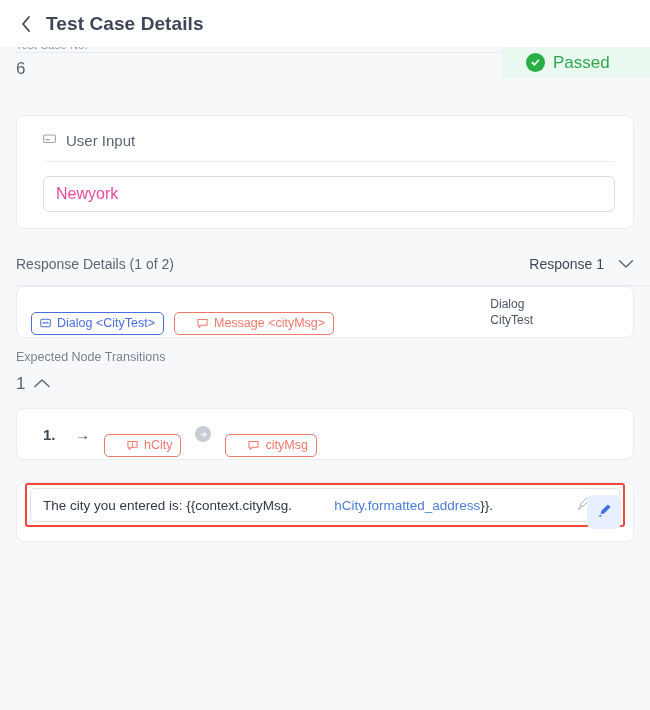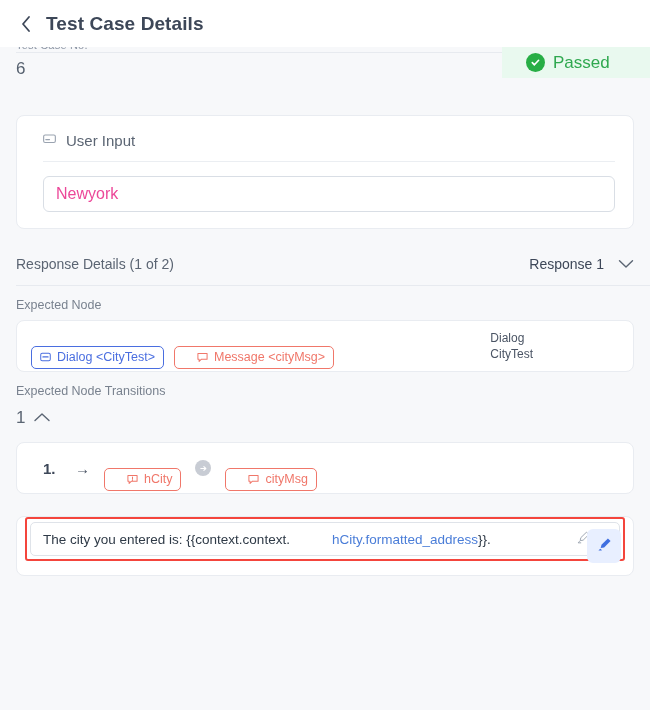--- a/index.html
+++ b/index.html
@@ -350,21 +350,20 @@
       <span class="response-select-label">Response 1</span>
       <span>
         <svg width="16" height="10" viewBox="0 0 16 10" fill="none">
           <path d="M1.5 1.8 L8 8 L14.5 1.8" stroke="#5b6573" stroke-width="1.4" stroke-linecap="round" stroke-linejoin="round"></path>
         </svg>
       </span>
     </div>
   </div>
   <div class="hr-full"></div>
 
-  <div class="sub-label">Expected Node</div>
 
   <div class="card node-card">
     <div class="chip chip-blue">
       <span>
         <svg width="11" height="11" viewBox="0 0 12 12" fill="none">
           <rect x="0.8" y="1.3" width="10.4" height="8.2" rx="1.6" stroke="#4a6ee0" stroke-width="1.1"></rect>
           <path d="M3.2 5.4 H8.8" stroke="#4a6ee0" stroke-width="1.3" stroke-linecap="round"></path>
         </svg>
       </span>
       <span>Dialog &lt;CityTest&gt;</span>
@@ -433,21 +432,21 @@
       <span>
         <svg width="17" height="17" viewBox="0 0 18 18" fill="none">
           <path d="M12.6 2.6 L15.4 5.4 L8.6 12.2 L5 12.8 L5.8 9.2 Z" fill="#3f6fe0"></path>
           <path d="M4.4 13.4 L2.6 15.4 L6.2 15.4 L5.4 13.9 Z" fill="#3f6fe0"></path>
         </svg>
       </span>
     </div>
 
     <div class="output-row-wrap">
       <div class="output-row">
-        <span class="output-text"><span>The city you entered is: {{context.context.</span><span class="tok-blue">hCity.formatted_address</span><span>}}.</span></span>
+        <span class="output-text"><span>The city you entered is: {{context.cityMsg.</span><span class="tok-blue">hCity.formatted_address</span><span>}}.</span></span>
         <span class="output-tail">
           <span>
             <svg width="15" height="15" viewBox="0 0 18 18" fill="none">
               <path d="M12.6 2.6 L15.4 5.4 L8.6 12.2 L5 12.8 L5.8 9.2 Z" stroke="#97a0ac" stroke-width="1.1" fill="none" stroke-linejoin="round"></path>
               <path d="M4.4 13.4 L2.6 15.4 L6.2 15.4" stroke="#97a0ac" stroke-width="1.1" fill="none" stroke-linejoin="round"></path>
             </svg>
           </span>
           <span class="output-count">1</span>
         </span>
       </div>

